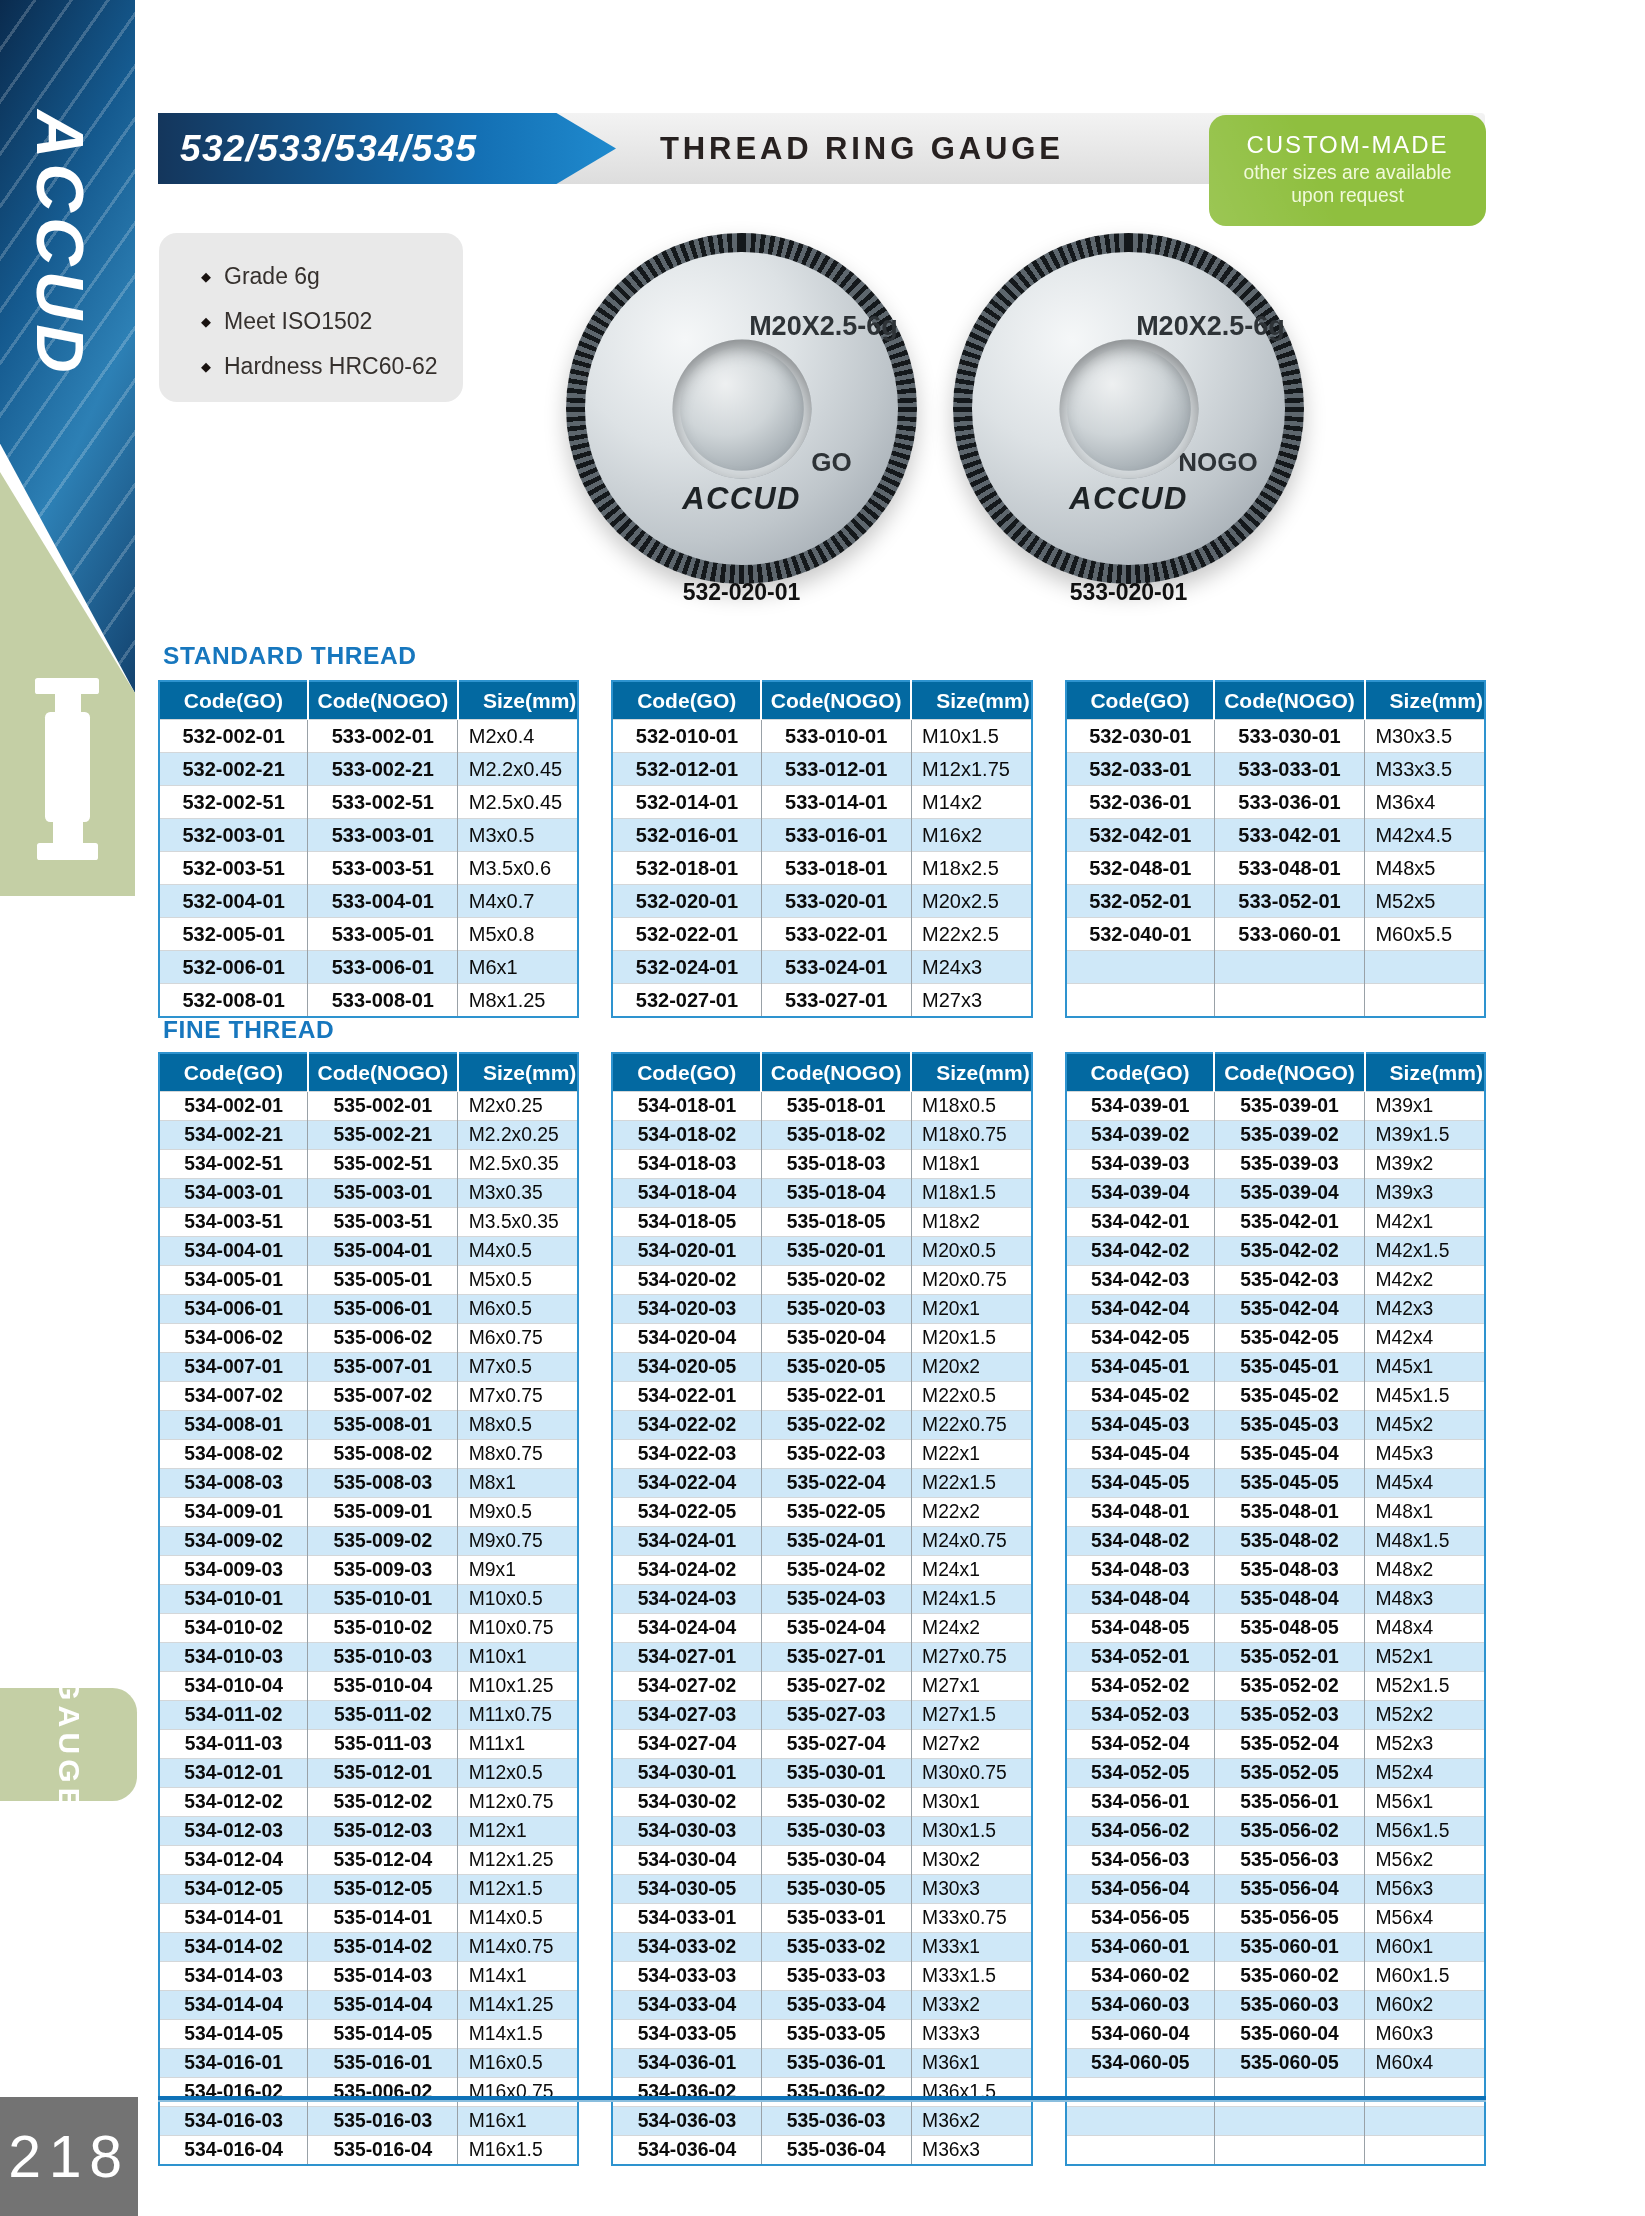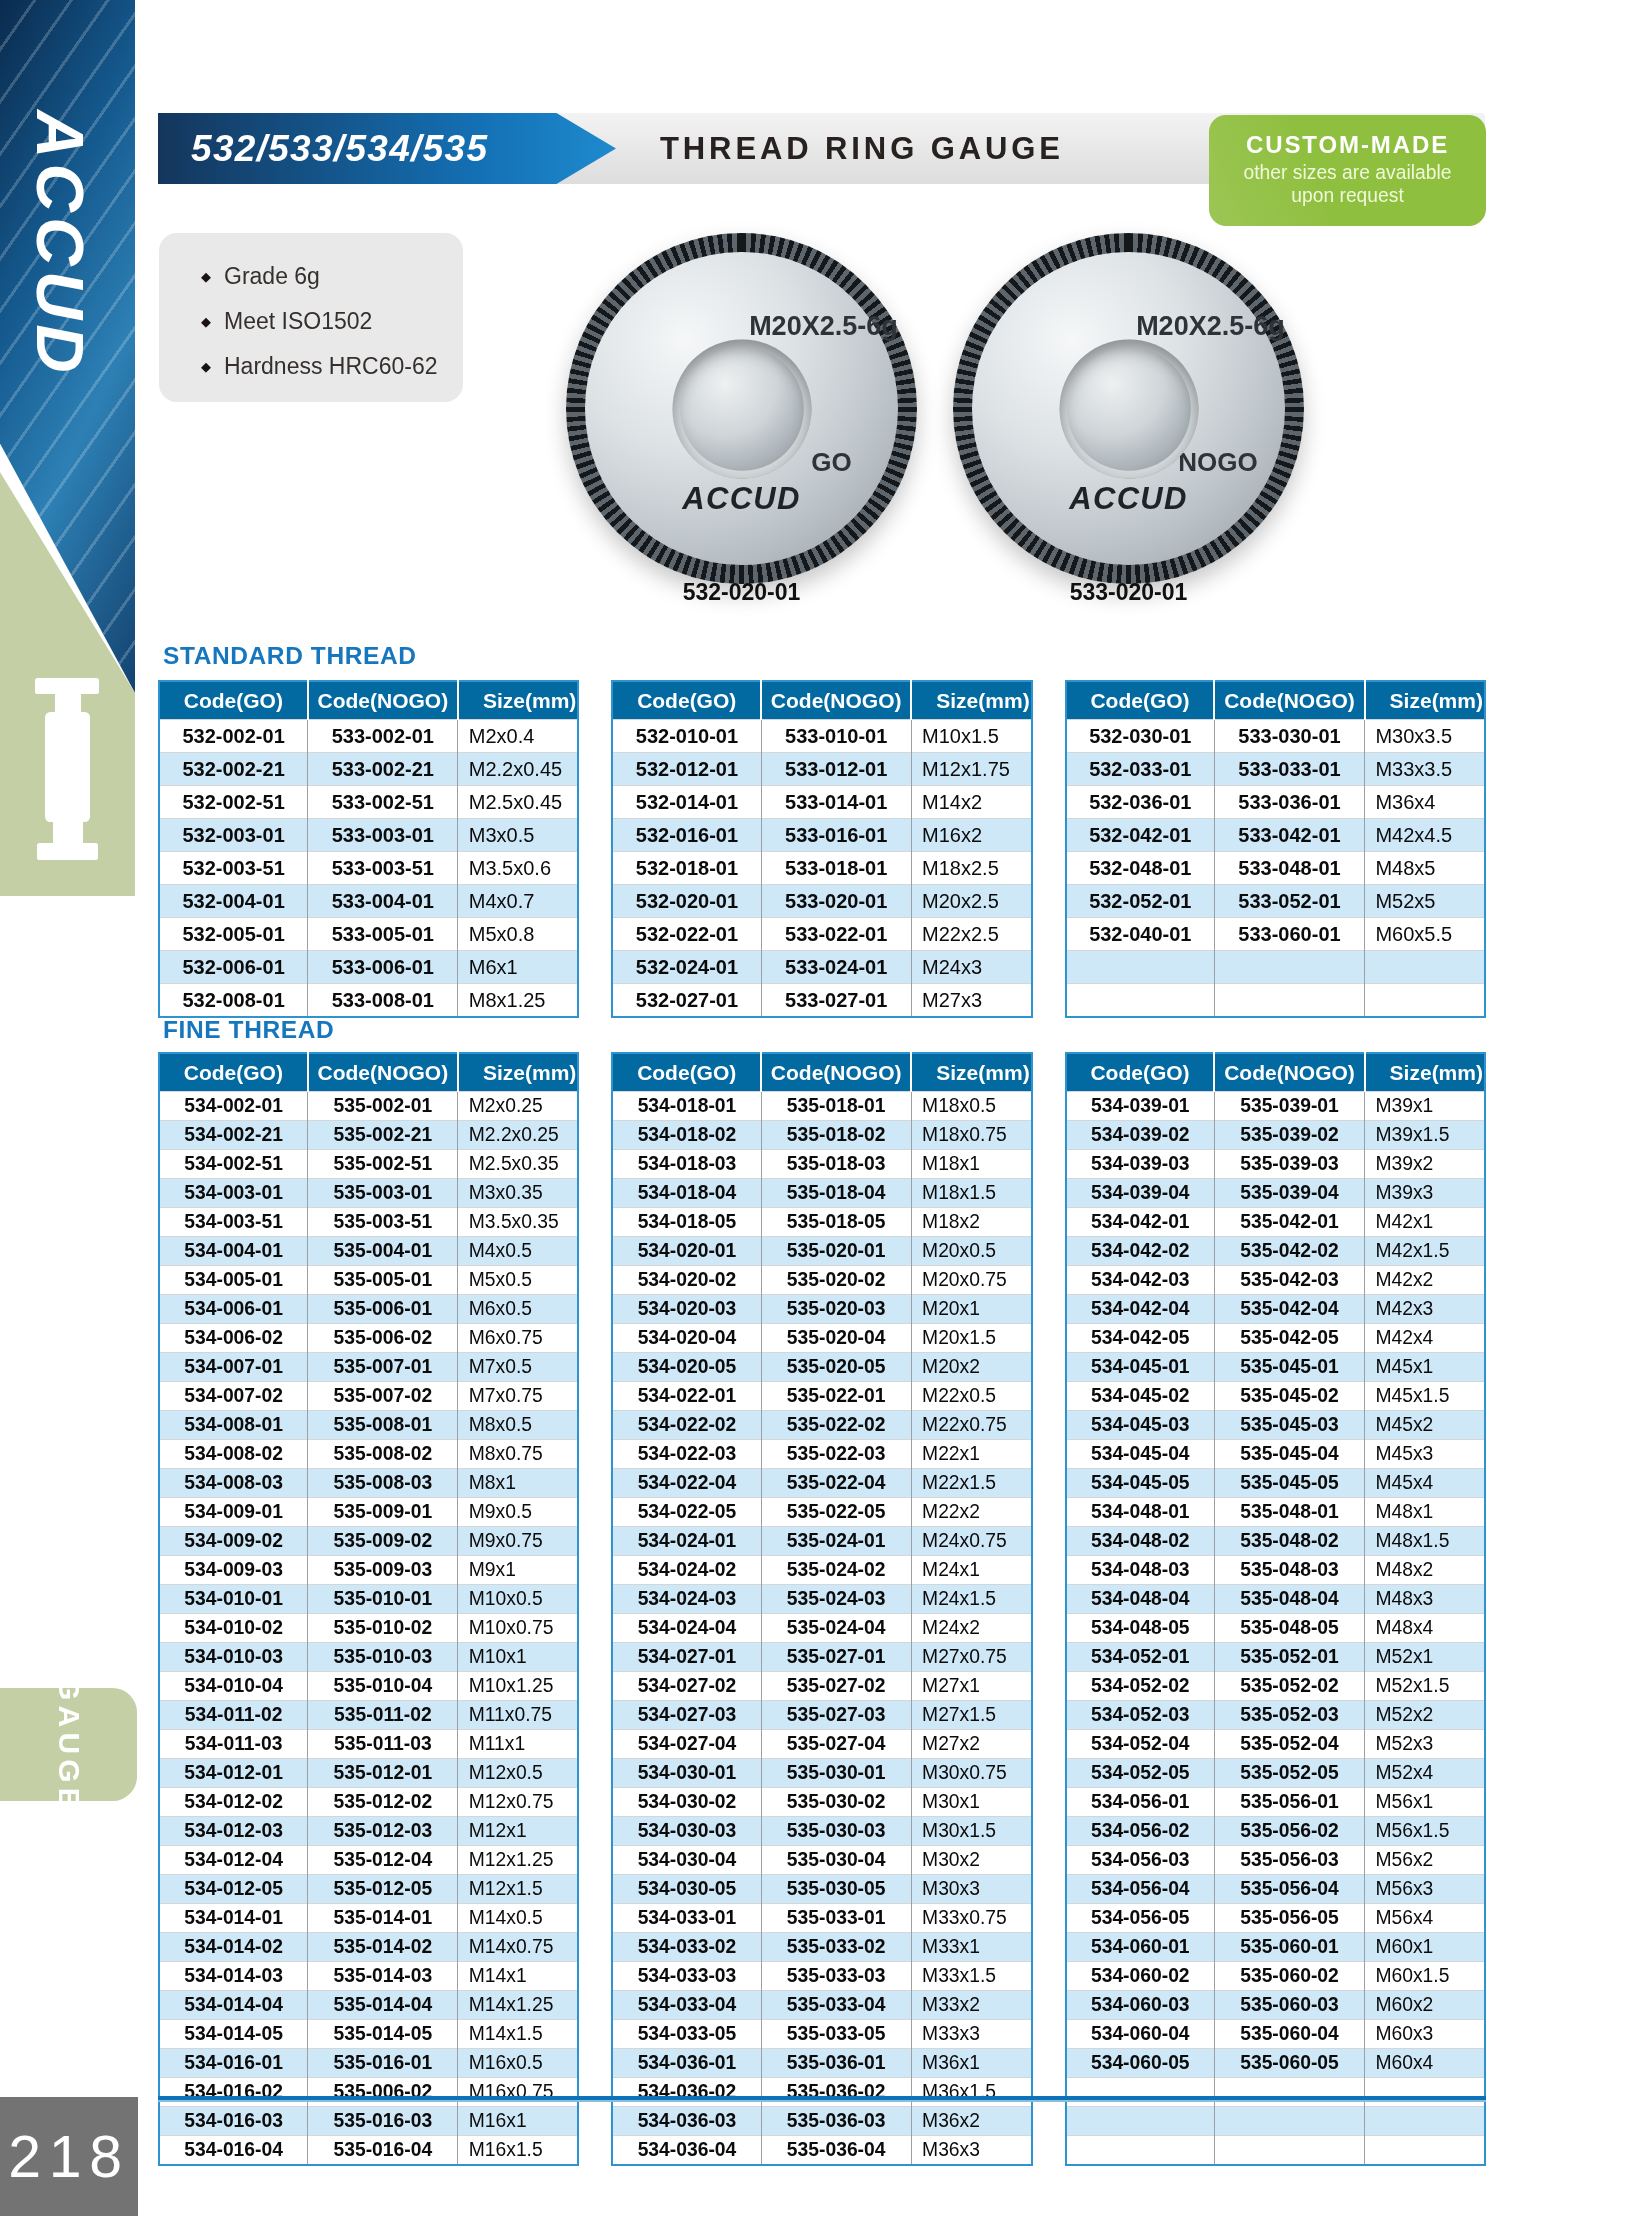--- a/index.html
+++ b/index.html
@@ -29,31 +29,31 @@
 
   .page-number{position:absolute;left:0;top:2097px;width:138px;height:119px;background:#737373;
     color:#fff;display:flex;align-items:center;justify-content:center;font-size:59px;letter-spacing:7.7px;}
 
   
   .header-banner{position:absolute;left:158px;top:113px;width:1327px;height:71px;}
   .banner-gray{position:absolute;inset:0;background:linear-gradient(180deg,#f3f3f3,#dddddd);border-radius:0 3.9px 3.9px 0;}
   .banner-blue{position:absolute;left:0;top:0;width:458px;height:71px;
     background:linear-gradient(90deg,#14365c,#1470b4 70%,#1f8ace);
     clip-path:polygon(0 0,87% 0,100% 50%,87% 100%,0 100%);
-    display:flex;align-items:center;padding-left:33px;box-sizing:border-box;}
+    display:flex;align-items:center;padding-left:22px;box-sizing:border-box;}
   .banner-model{color:#fff;font-weight:bold;font-style:italic;font-size:37px;letter-spacing:1.3px;}
   .banner-title{position:absolute;left:502px;top:0;height:71px;display:flex;align-items:center;
     font-size:31px;font-weight:bold;letter-spacing:3.9px;color:#272120;}
 
   
   .badge{position:absolute;left:1209px;top:115px;width:277px;height:111px;background:#8fbf3f;
     border-radius:17px;color:#fff;text-align:center;overflow:hidden;}
   .badge::before{content:"";position:absolute;left:-19.3px;top:-26px;width:181px;height:193px;
     background:linear-gradient(45deg,rgba(255,255,255,.16),rgba(255,255,255,0) 65%);transform:rotate(22deg);}
-  .badge-title{position:relative;margin-top:15.5px;font-size:24px;font-weight:bold;letter-spacing:1.9px;}
+  .badge-title{position:relative;margin-top:15.5px;font-size:24px;font-weight:normal;letter-spacing:1.9px;}
   .badge-sub{position:relative;font-size:19.3px;line-height:1.18;color:#f0f9da;margin-top:3.9px;}
 
   
   .features{position:absolute;left:159px;top:233px;width:304px;height:169px;background:#e9e9e9;
     border-radius:18px;padding:30px 0 0 42px;box-sizing:border-box;margin:0;}
   .features li{list-style:none;font-size:23px;color:#35302d;margin-bottom:18px;display:flex;align-items:center;gap:13px;}
   .features li::before{content:"\25C6";font-size:13px;color:#191210;}
 
   
   .ring{position:absolute;width:351px;height:351px;border-radius:50%;

